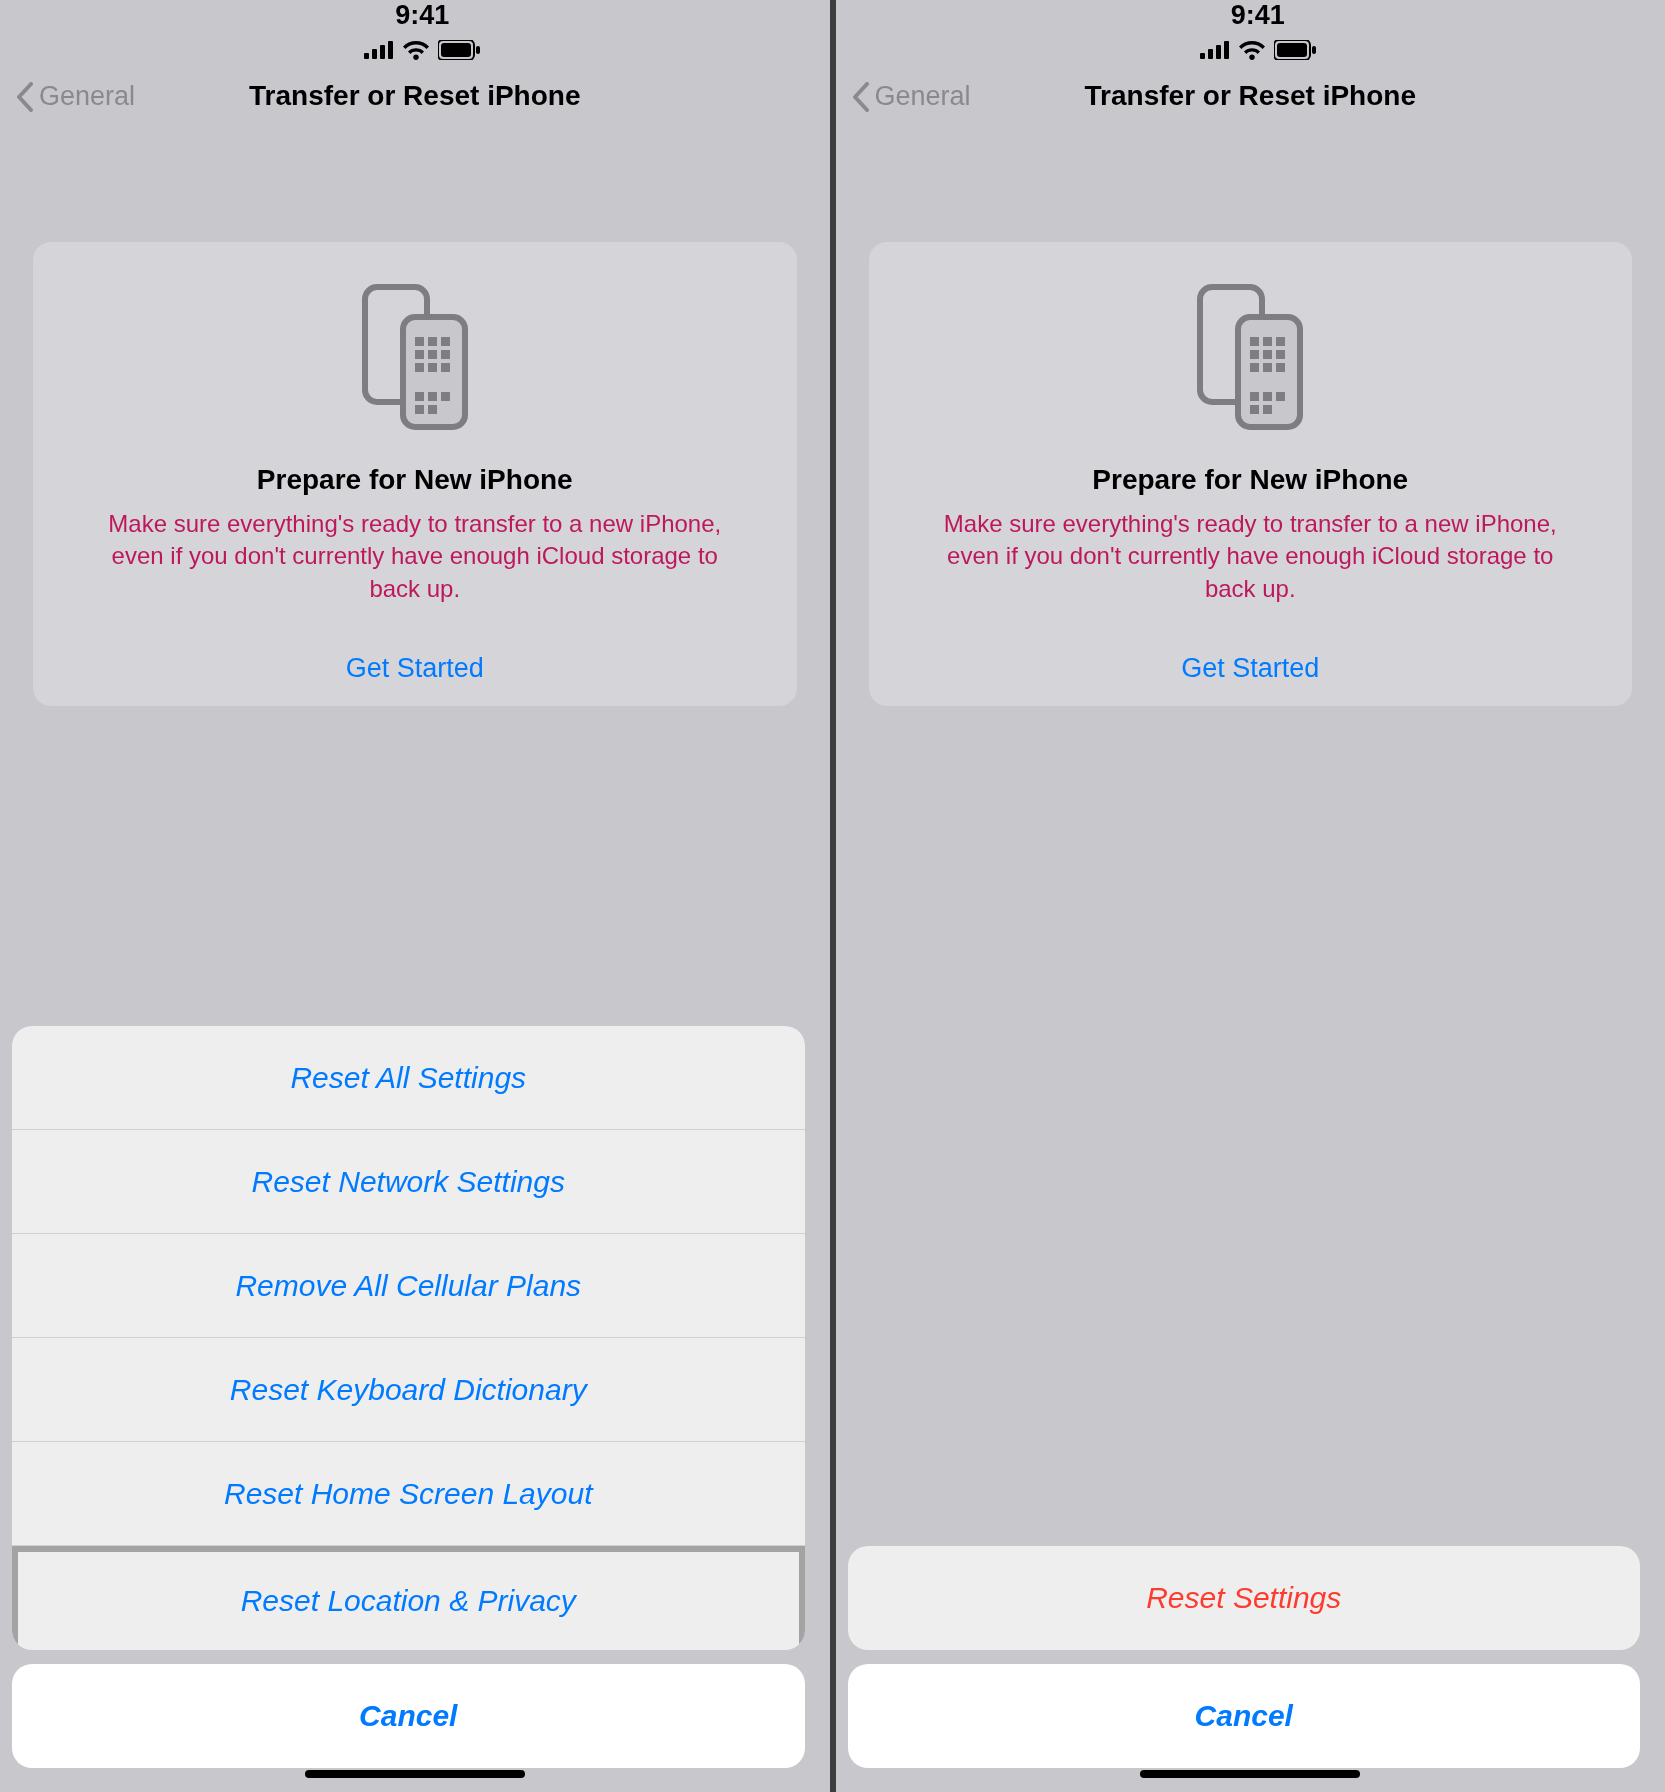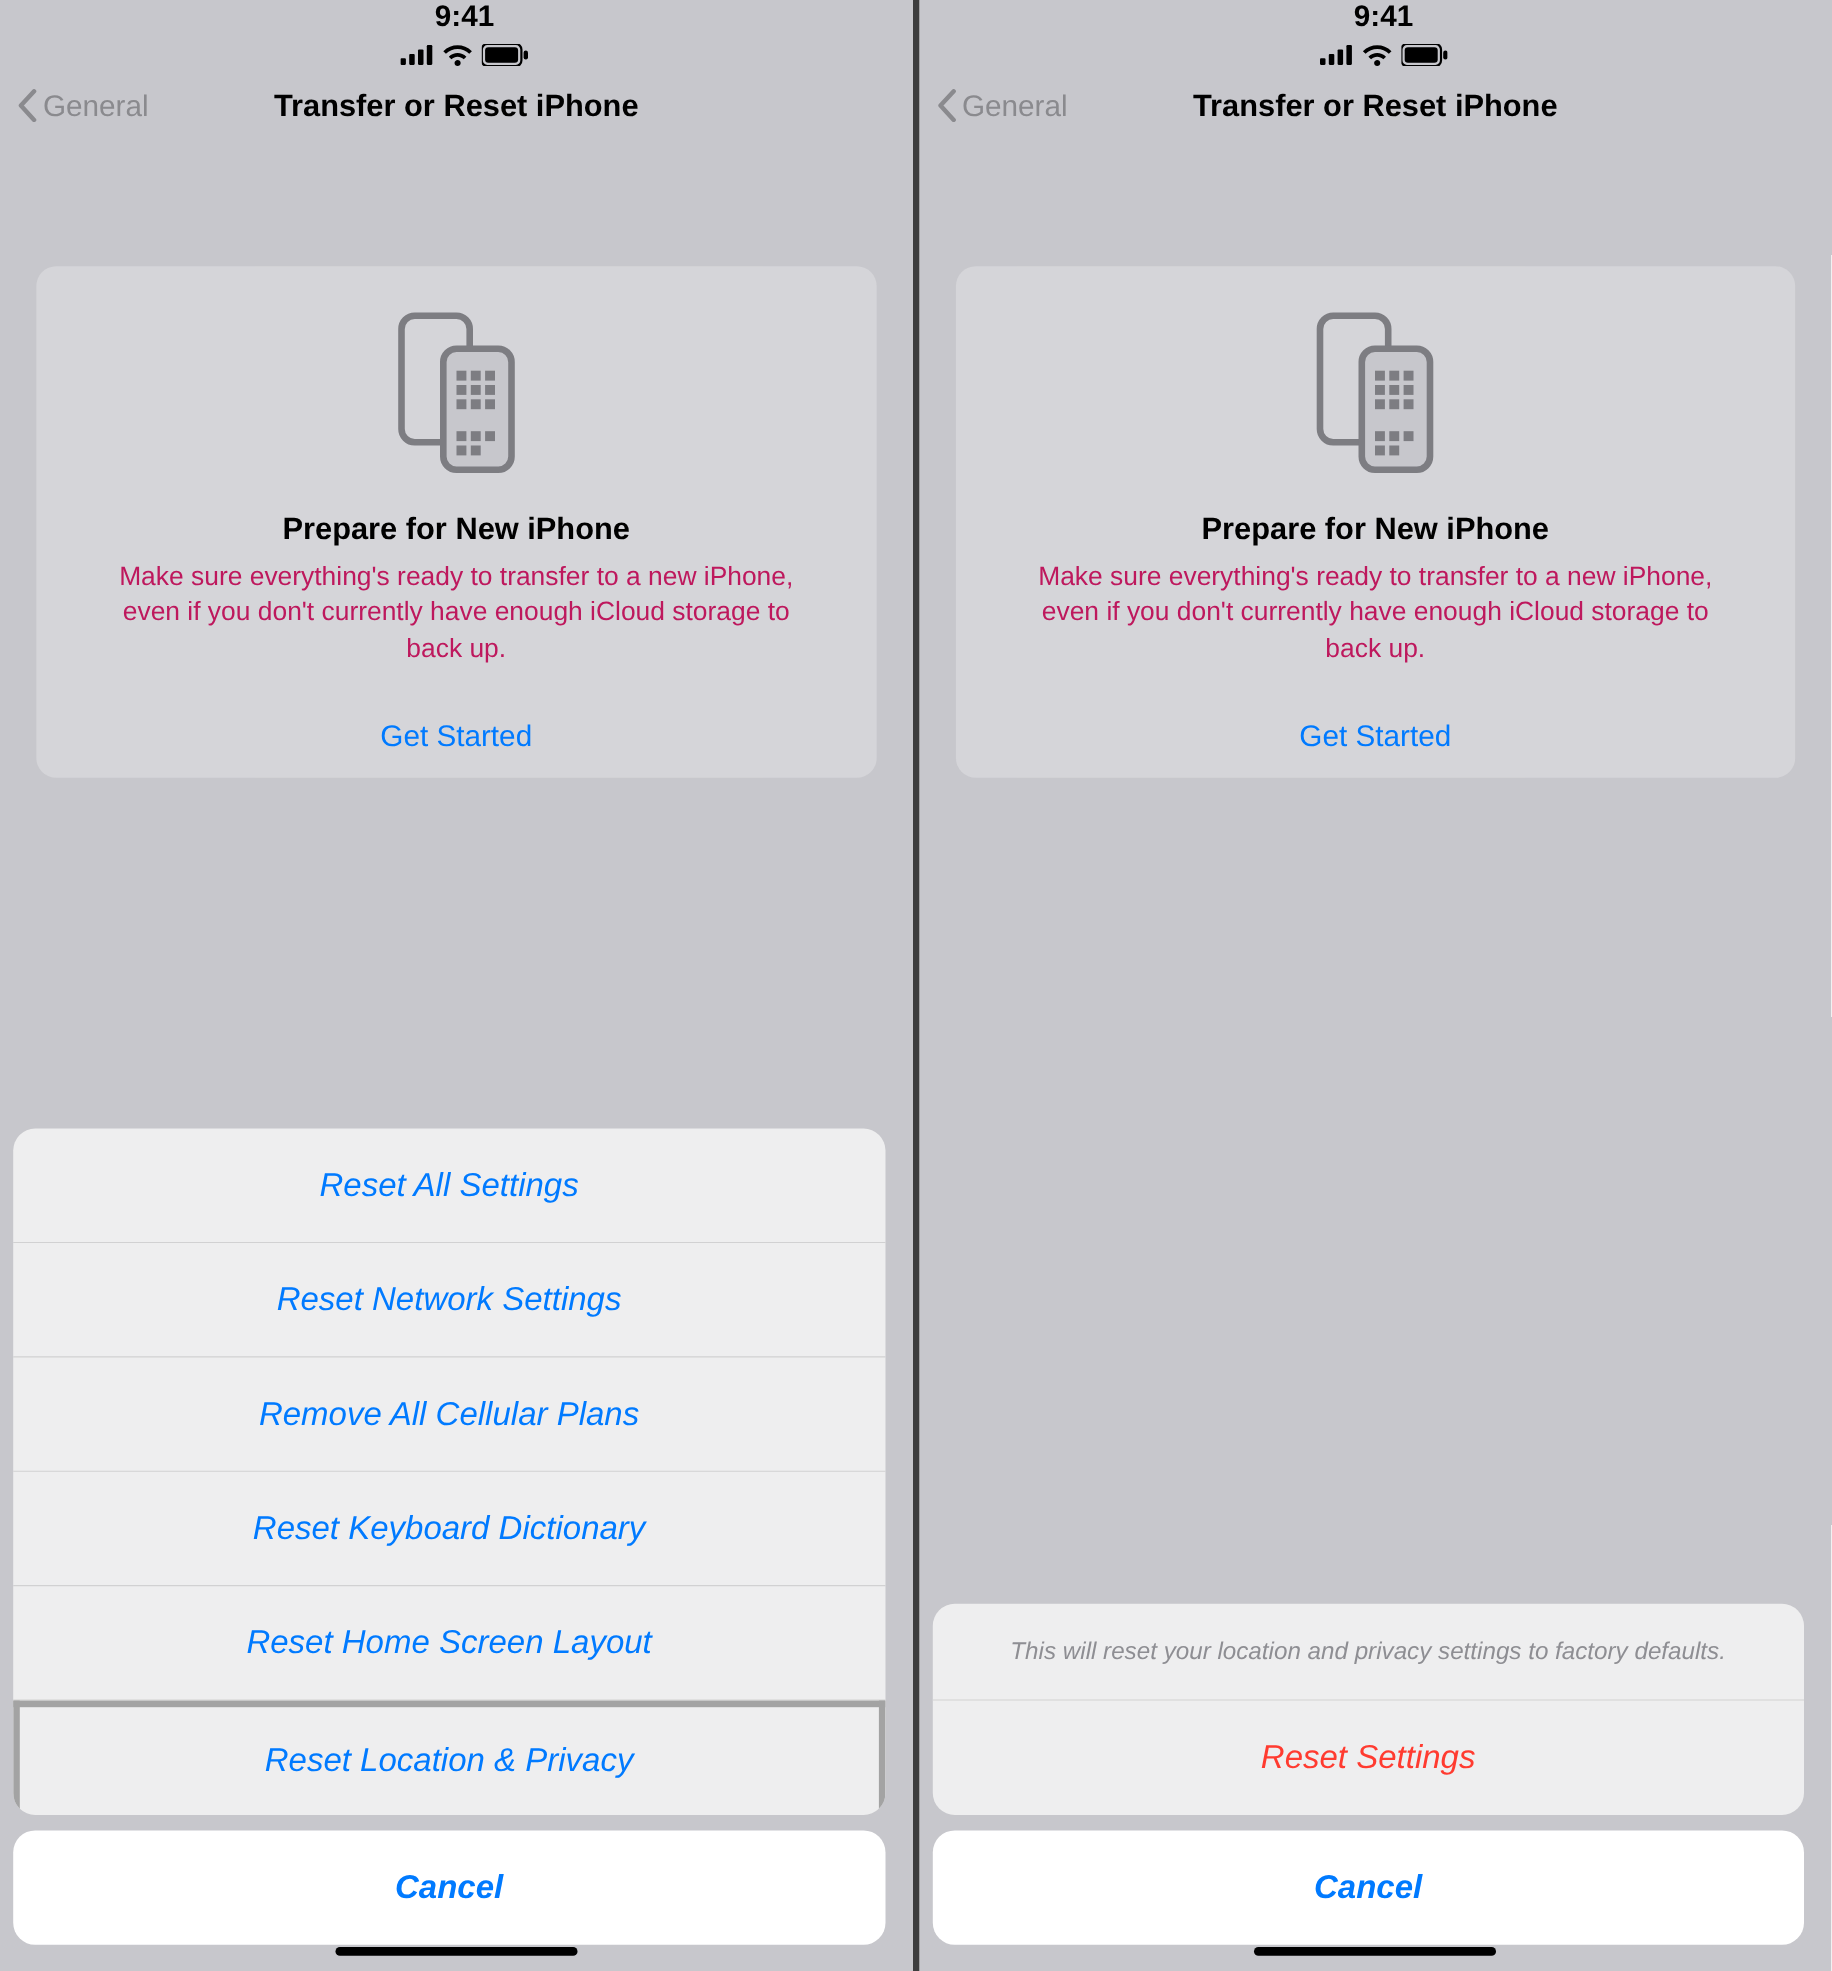--- a/index.html
+++ b/index.html
@@ -41,21 +41,21 @@
   
   .navbar {
     height: 72px;
     display: flex;
     align-items: center;
     padding: 0 15px;
     position: relative;
   }
   .back-btn {
     display: flex;
-    align-items: flex-start;
+    align-items: flex-end;
     gap: 4px;
     color: #8a8a8e;
     font-size: 27px;
     cursor: pointer;
   }
   .nav-title {
     position: absolute;
     left: 50%;
     transform: translateX(-50%);
     font-size: 28px;
@@ -291,21 +291,20 @@
             <rect x="73" y="123" width="9" height="9"></rect>
         </g>
       </svg>
       <div class="card-title">Prepare for New iPhone</div>
       <div class="card-desc">Make sure everything's ready to transfer to a new iPhone, even if you don't currently have enough iCloud storage to back up.</div>
       <a class="card-link">Get Started</a>
     </div>
 
     <div class="sheet">
       <div class="sheet-group">
-        <div class="sheet-message">This will reset your location and privacy settings to factory defaults.</div>
         <div class="sheet-item destructive">Reset Settings</div>
       </div>
       <div class="cancel-btn">Cancel</div>
       <div class="erase-peek"></div>
     </div>
     <div class="home-ind"></div>
   </div>
 
 </div>
 

